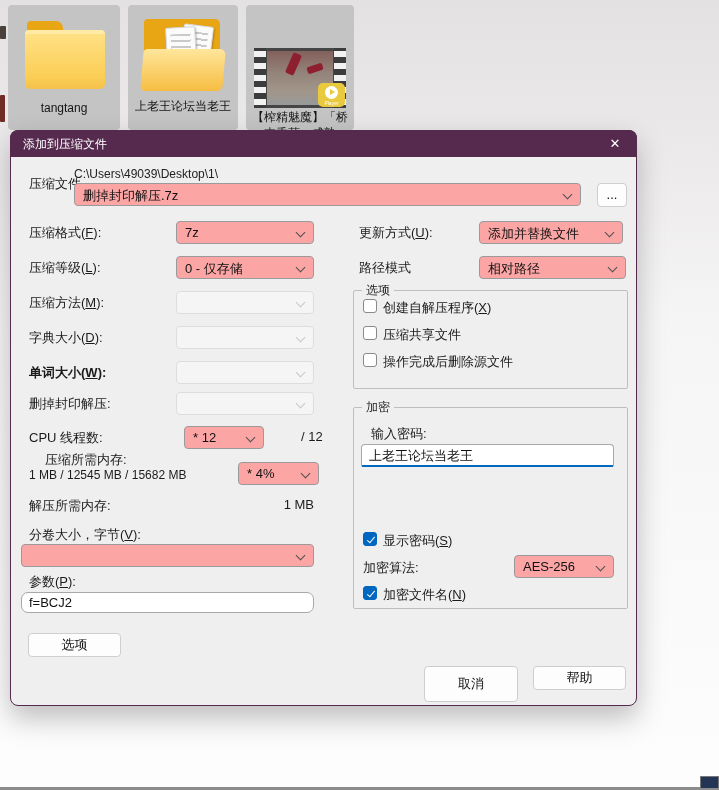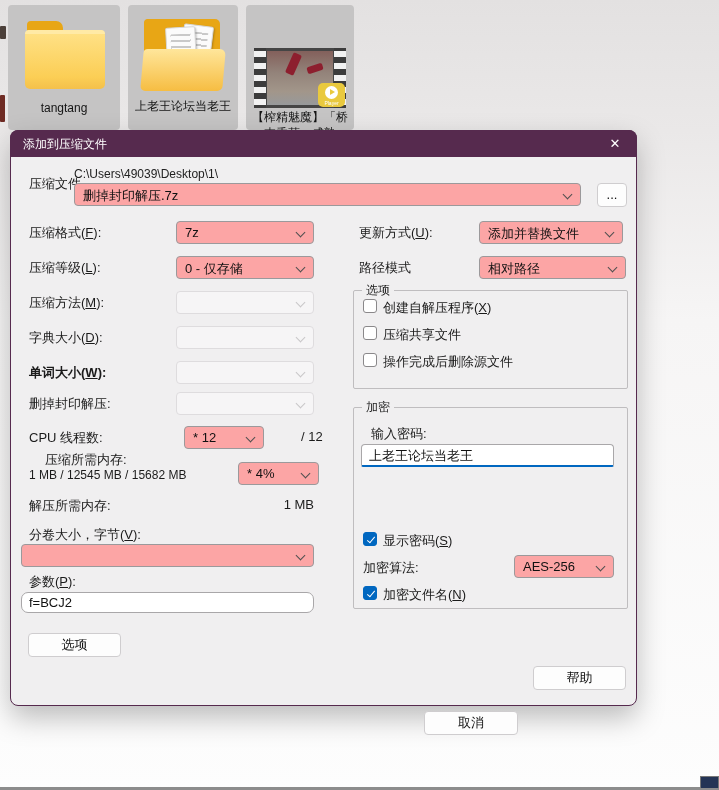--- a/index.html
+++ b/index.html
@@ -258,21 +258,21 @@
     <div class="combo" style="left:503px;top:424px;width:100px;">
       <span class="val">AES-256</span>
         <span class="chev"></span>
     </div>
 
     <div class="cb checked" style="left:352px;top:455px;">
         <span class="mark"></span>
       </div>
     <div class="lbl" style="left:372px;top:455px;">加密文件名(<u>N</u>)</div>
 
-    <div class="btn" style="left:413px;top:535px;width:94px;height:24px;margin-top:45px;">
+    <div class="btn" style="left:413px;top:535px;width:94px;height:36px;">
       <span class="cap">取消</span>
     </div>
     <div class="btn" style="left:522px;top:535px;width:93px;height:24px;">
       <span class="cap">帮助</span>
     </div>
   </div>
 
   <div class="task-edge"></div>
   <div class="task-corner"></div>
 </div>

